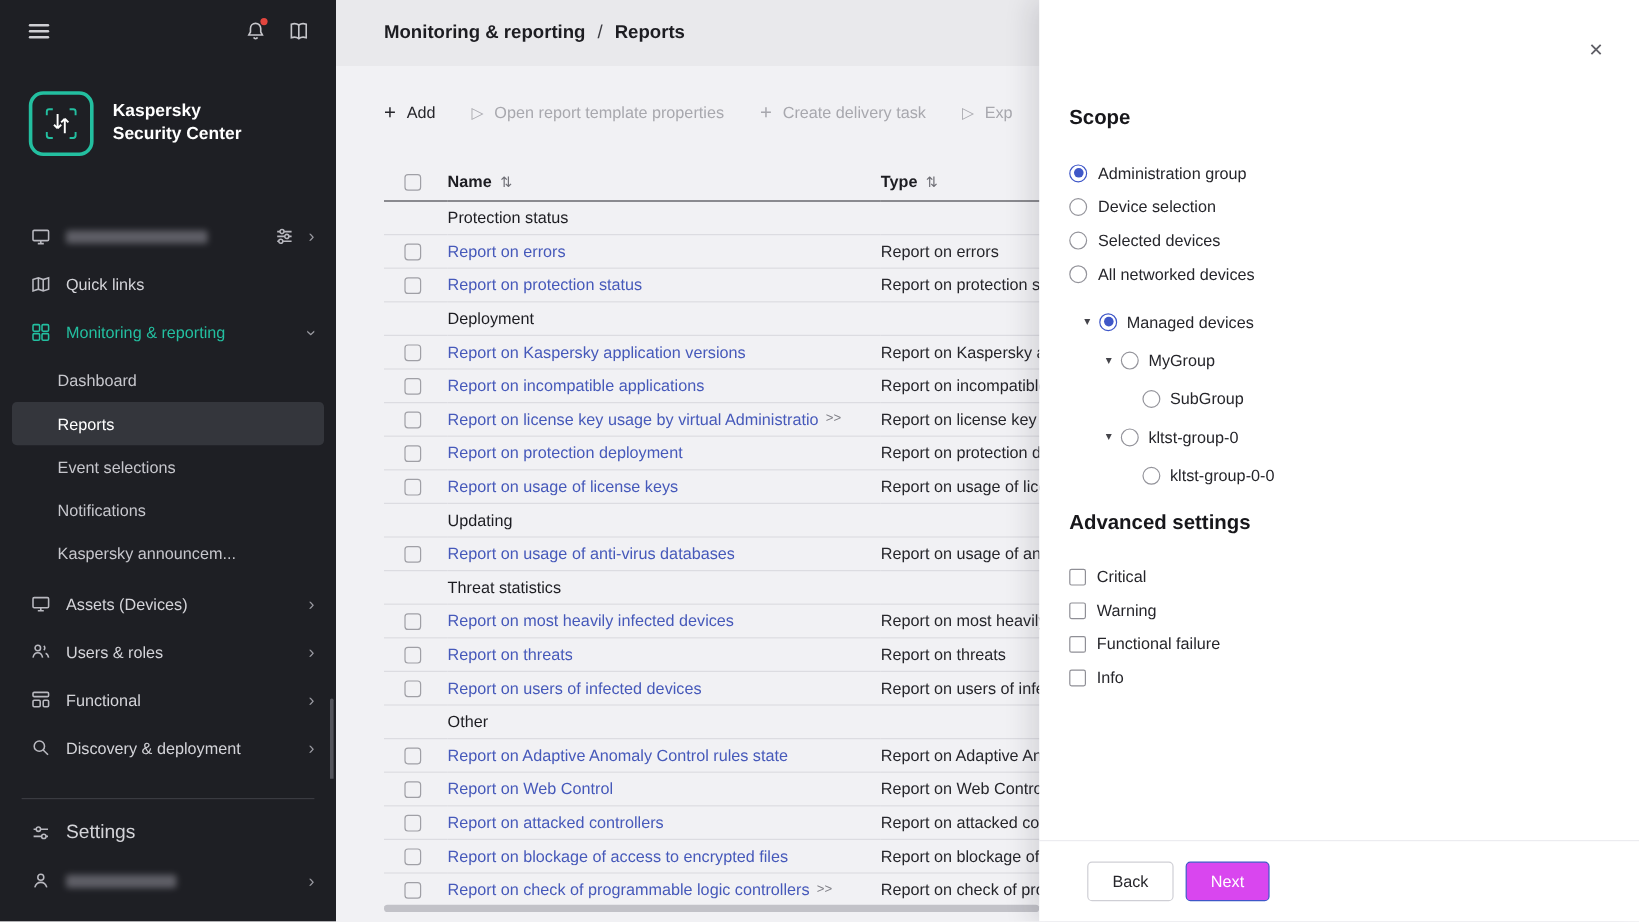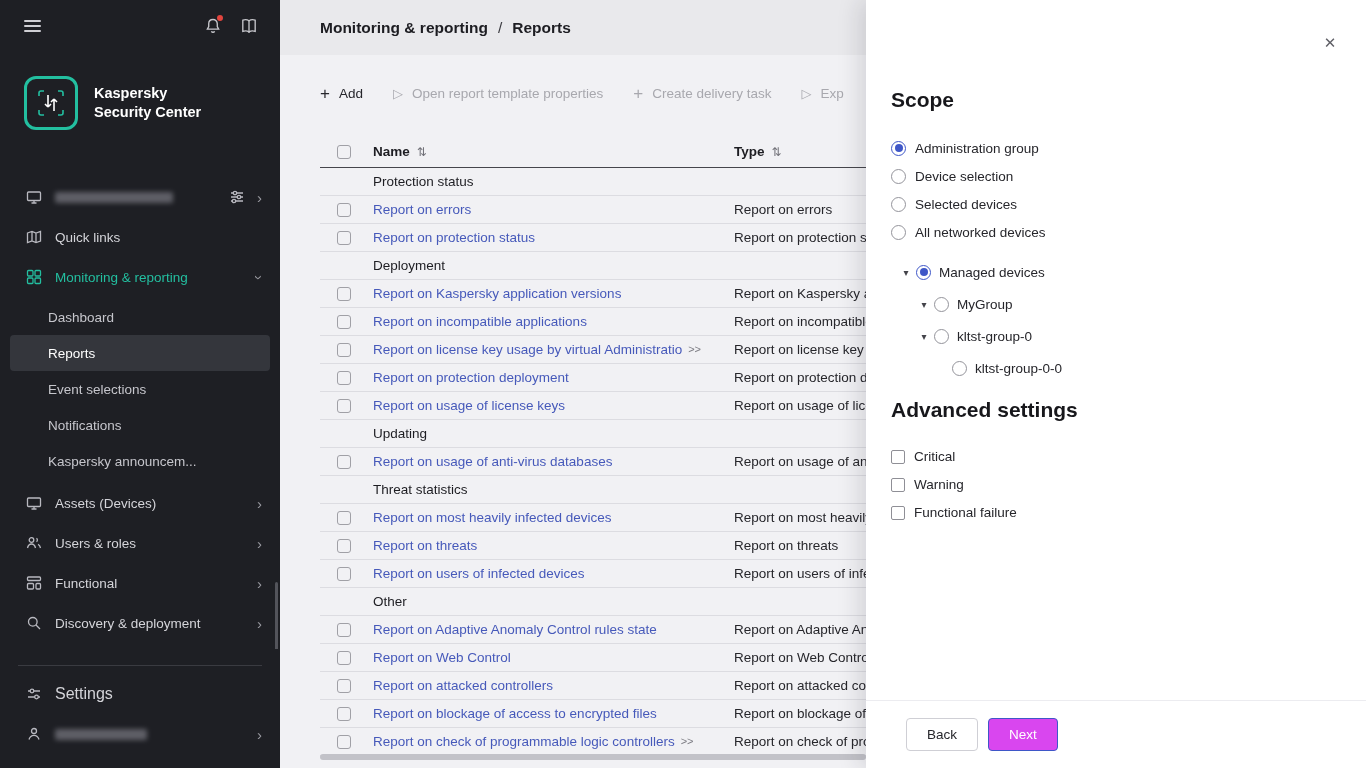--- a/index.html
+++ b/index.html
@@ -70,21 +70,21 @@
   .name-cell { white-space:nowrap; overflow:hidden; }
   .link { color:#4659ba; cursor:pointer; display:inline-block; max-width:322px; overflow:hidden; text-overflow:ellipsis; vertical-align:middle; }
   .more { color:#7c7c83; font-size:11px; margin-left:6px; vertical-align:middle; cursor:pointer; }
   .type-cell { color:#26262b; white-space:nowrap; }
   .hscrollbar { position:absolute; left:40px; top:699px; width:546px; height:6px; border-radius:3px; background:#c2c2c8; cursor:pointer; }
 
   
   .drawer { position:absolute; left:866px; top:0; width:500px; height:768px; background:#fff; box-shadow:-6px 0 22px rgba(30,30,40,.14); z-index:9; display:flex; flex-direction:column; }
   .drawer-close { position:absolute; top:32px; right:26px; width:20px; height:20px; background:none; border:none; color:#5f5f66; font-size:15px; cursor:pointer; padding:0; line-height:1; }
   .drawer-body { padding:88px 40px 0 25px; flex:1; overflow:hidden; }
-  .drawer h2 { margin:0 0 22px; font-size:21px; font-weight:700; color:#17171b; }
+  .drawer h2 { margin:0 0 22px; font-size:17px; font-weight:700; color:#17171b; }
   .drawer h2.advanced { margin:14px 0 14px; }
   .radio-row { display:flex; align-items:center; gap:9px; height:28px; cursor:pointer; font-size:13.5px; color:#26262b; }
   .radio { width:15px; height:15px; border:1.5px solid #94949b; border-radius:50%; position:relative; flex:none; }
   .radio.checked { border-color:#3f57c8; }
   .radio.checked::after { content:""; position:absolute; inset:2.5px; background:#3f57c8; border-radius:50%; }
   .tree { margin:10px 0 2px; }
   .tree-row { display:flex; align-items:center; height:32px; font-size:13.5px; color:#26262b; cursor:pointer; }
   .expander { width:14px; text-align:center; color:#44444a; font-size:10px; cursor:pointer; flex:none; margin-right:3px; }
   .expander.spacer { visibility:hidden; }
   .tree-row .radio { margin-right:8px; }
@@ -454,20 +454,25 @@
           <div class="tree-row" style="padding-left:8px">
      <span class="expander">▾</span>
      <span class="radio checked"></span>
      <span>Managed devices</span>
    </div>
           <div class="tree-row" style="padding-left:26px">
      <span class="expander">▾</span>
      <span class="radio"></span>
      <span>MyGroup</span>
    </div>
+          <div class="tree-row" style="padding-left:44px">
+     <span class="expander spacer">▾</span>
+     <span class="radio"></span>
+     <span>SubGroup</span>
+   </div>
           <div class="tree-row" style="padding-left:26px">
      <span class="expander">▾</span>
      <span class="radio"></span>
      <span>kltst-group-0</span>
    </div>
           <div class="tree-row" style="padding-left:44px">
      <span class="expander spacer">▾</span>
      <span class="radio"></span>
      <span>kltst-group-0-0</span>
    </div>
@@ -479,20 +484,24 @@
      <span>Critical</span>
    </div>
           <div class="check-row">
      <span class="checkbox2"></span>
      <span>Warning</span>
    </div>
           <div class="check-row">
      <span class="checkbox2"></span>
      <span>Functional failure</span>
    </div>
+          <div class="check-row">
+     <span class="checkbox2"></span>
+     <span>Info</span>
+   </div>
         </div>
     </div>
     <div class="drawer-footer">
       <button class="btn secondary">Back</button>
       <button class="btn primary">Next</button>
     </div>
   </section>
 
 </div>
 

